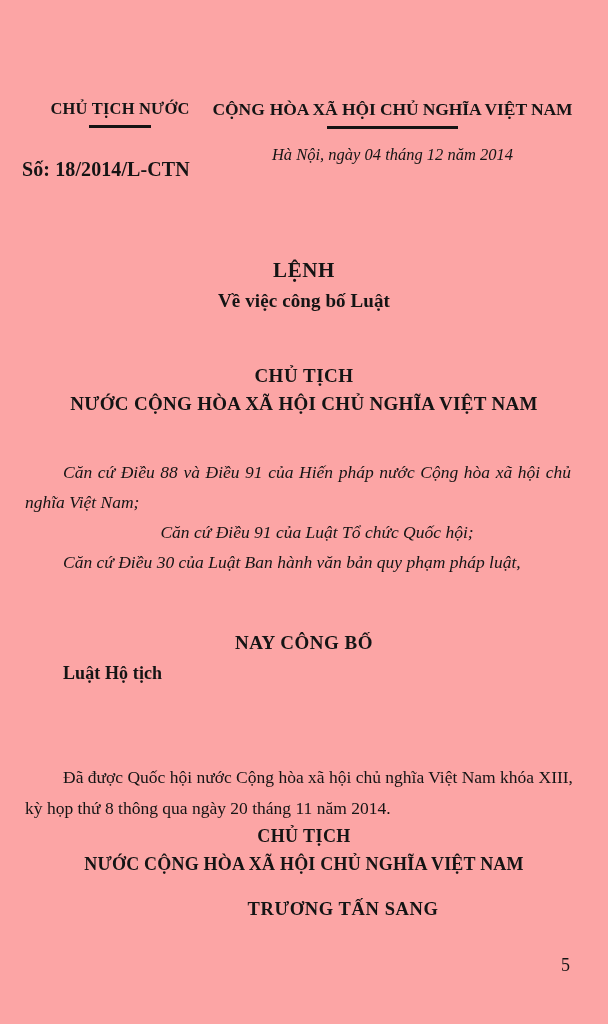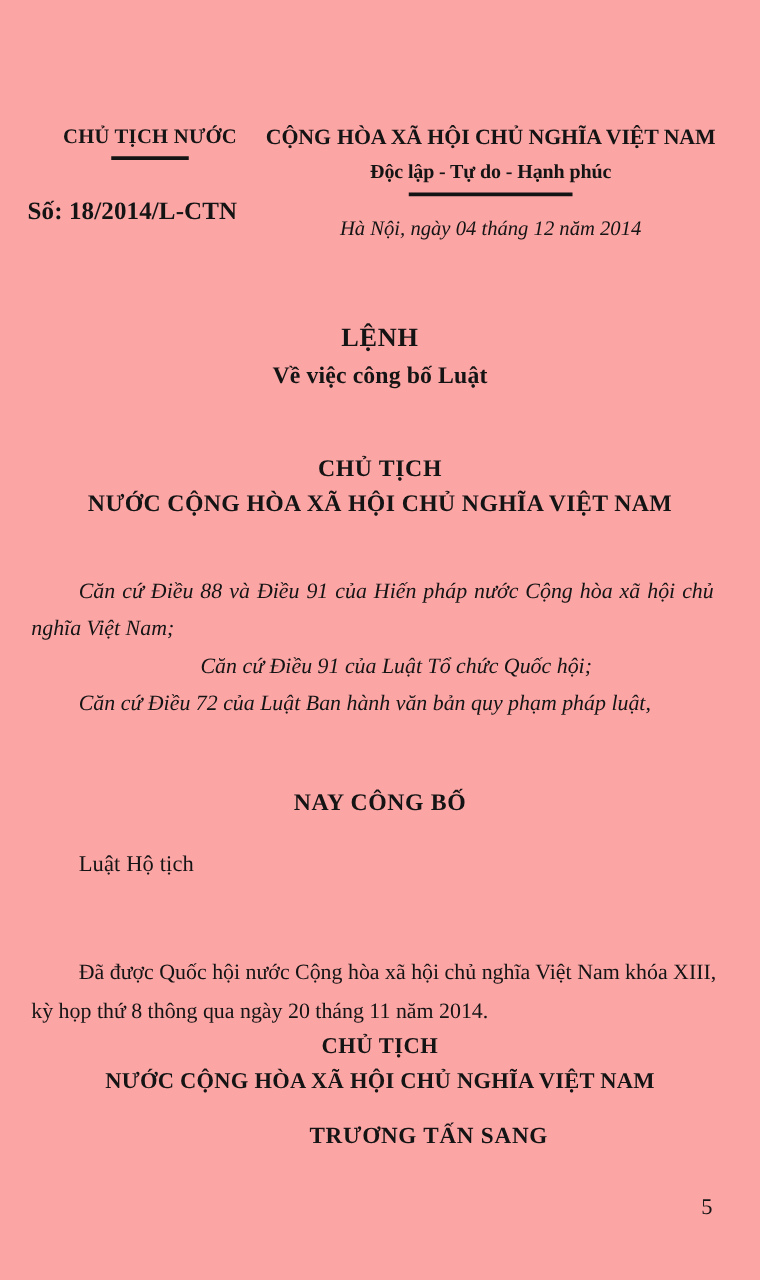--- a/index.html
+++ b/index.html
@@ -158,24 +158,24 @@
     top: 632px;
     left: 0;
     width: 608px;
     text-align: center;
     font-size: 19px;
     font-weight: bold;
     letter-spacing: 0.5px;
   }
   .law-name {
     position: absolute;
-    top: 681px;
+    top: 663px;
     left: 63px;
     font-size: 18px;
-    font-weight: normal;
+    font-weight: bold;
     letter-spacing: 0.1px;
   }
   .adopted {
     position: absolute;
     top: 762px;
     left: 25px;
     width: 548px;
   }
   .adopted p {
     margin: 0;
@@ -230,35 +230,34 @@
 
     <div class="issuer-block">
       <div class="issuer-title">CHỦ TỊCH NƯỚC</div>
       <div class="rule-short"></div>
     </div>
 
     <div class="doc-number">Số: 18/2014/L-CTN</div>
 
     <div class="national-block">
       <div class="national-title"><span>CỘNG</span><span class="gap">HÒA XÃ HỘI CHỦ NGHĨA VIỆT NAM</span></div>
-      <div class="national-motto">Độc lập - Tự do - Hạnh phúc</div>
       <div class="rule-motto"></div>
       <div class="place-date">Hà Nội, ngày 04 tháng 12 năm 2014</div>
     </div>
   </div>
 
   <div class="title-lenh">LỆNH</div>
   <div class="title-sub">Về việc công bố Luật</div>
   <div class="title-chutich">CHỦ TỊCH</div>
   <div class="title-nuoc">NƯỚC CỘNG HÒA XÃ HỘI CHỦ NGHĨA VIỆT NAM</div>
 
   <div class="preamble">
     <p>Căn cứ Điều 88 và Điều 91 của Hiến pháp nước Cộng hòa xã hội chủ nghĩa Việt Nam;</p>
     <p class="last">Căn cứ Điều 91 của Luật Tổ chức Quốc hội;</p>
-    <p>Căn cứ Điều 72 của Luật Ban hành văn bản quy phạm pháp luật,</p>
+    <p>Căn cứ Điều 30 của Luật Ban hành văn bản quy phạm pháp luật,</p>
   </div>
 
   <div class="nay-cong-bo">NAY CÔNG BỐ</div>
   <div class="law-name">Luật Hộ tịch</div>
   <div class="adopted">
     <p>Đã được Quốc hội nước Cộng hòa xã hội chủ nghĩa Việt Nam khóa XIII, kỳ họp thứ 8 thông qua ngày 20 tháng 11 năm 2014.</p>
   </div>
 
   <div class="sig sig-role">CHỦ TỊCH</div>
   <div class="sig sig-state">NƯỚC CỘNG HÒA XÃ HỘI CHỦ NGHĨA VIỆT NAM</div>

